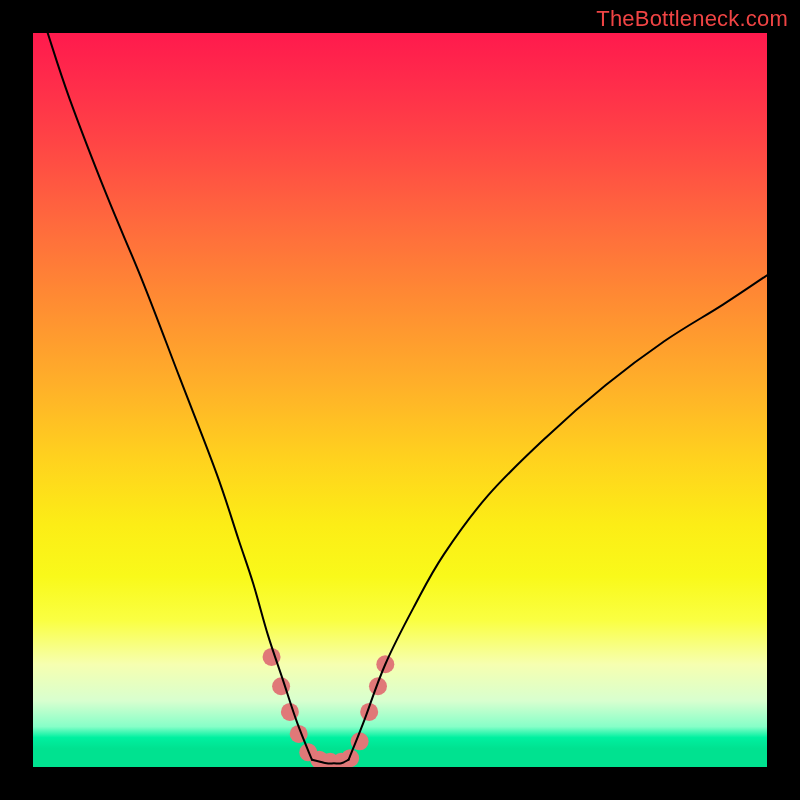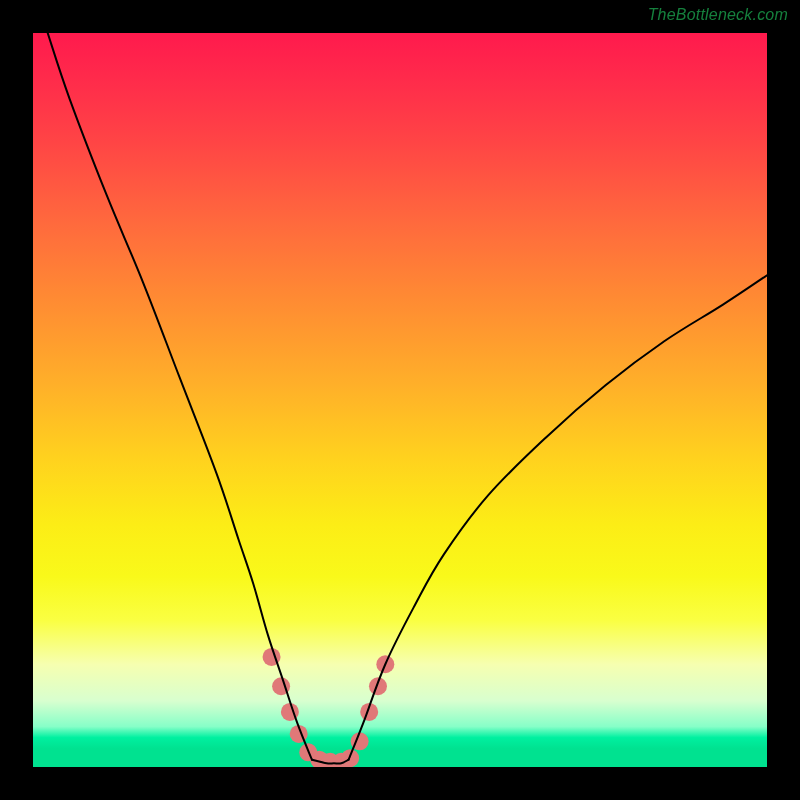--- a/index.html
+++ b/index.html
@@ -46,25 +46,24 @@
       #86ffc8 94.5%,
       #00f0a0 96%,
       #00e290 97.5%,
       #00e290 100%
     );
   }
   .watermark {
     position: absolute;
     top: 6px;
     right: 12px;
-    color: #15803d;
-    font-size: 16px;
+    color: #ef4444;
+    font-size: 22px;
     letter-spacing: 0.2px;
     user-select: none;
-    font-style: italic;
   }
   svg.curves {
     position: absolute;
     inset: 0;
   }
 </style>
 </head>
 <body>
 
 <div class="frame">

